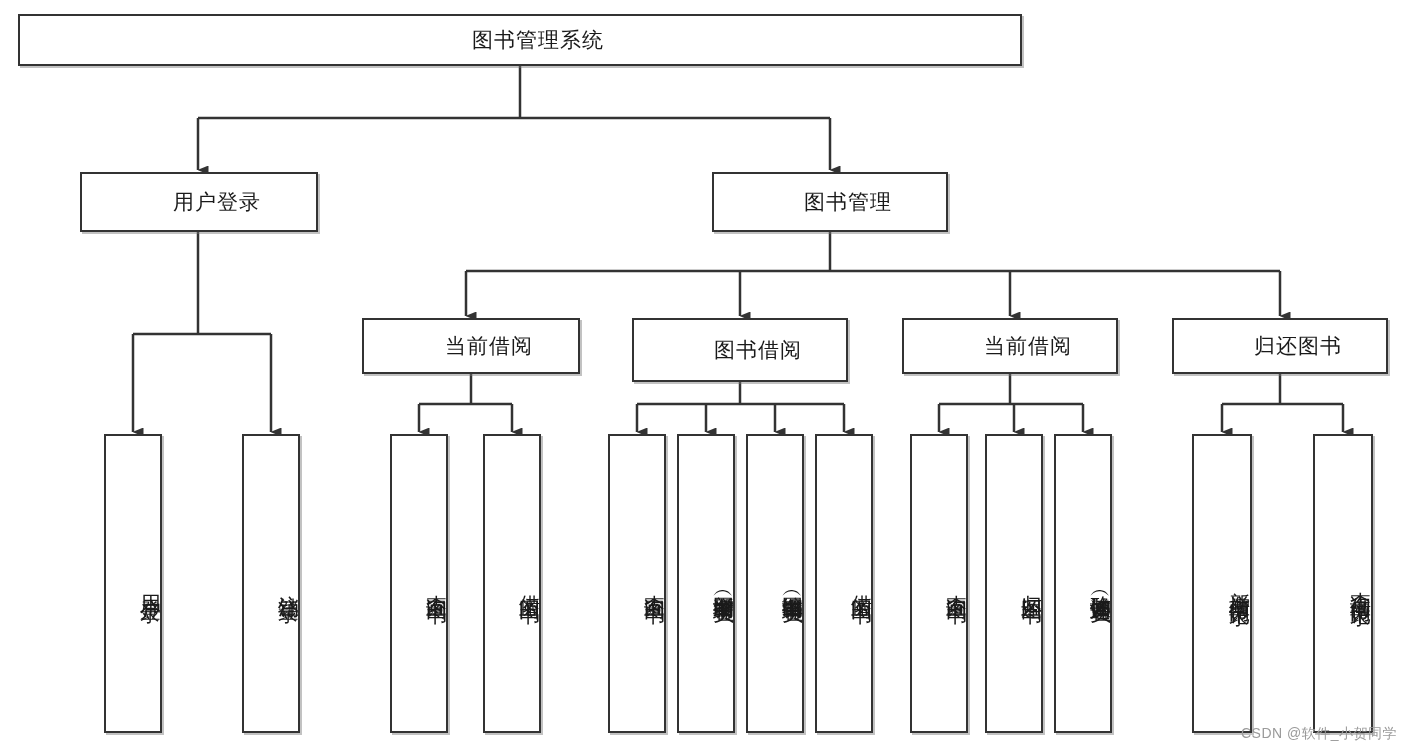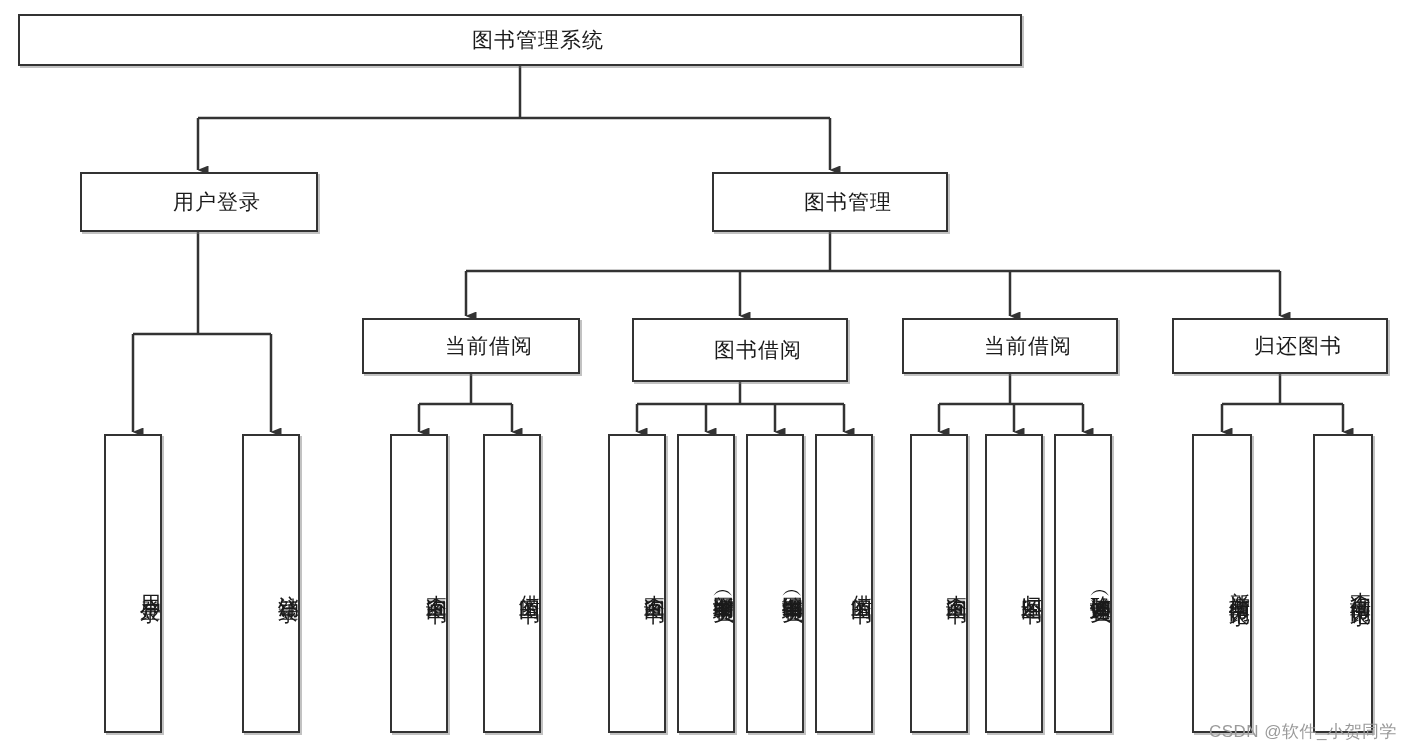--- a/index.html
+++ b/index.html
@@ -61,21 +61,21 @@
     max-height: 280px;
   }
   .node.vertical.tall .node-label {
     max-height: 288px;
     letter-spacing: 1px;
   }
   #watermark {
     position: absolute;
     right: 8px;
     bottom: 4px;
-    font-size: 17px;
+    font-size: 14px;
     color: #9a9a9a;
     letter-spacing: 0.5px;
     white-space: nowrap;
   }
 </style>
 </head>
 <body>
 
 <div id="diagram-canvas">
 

